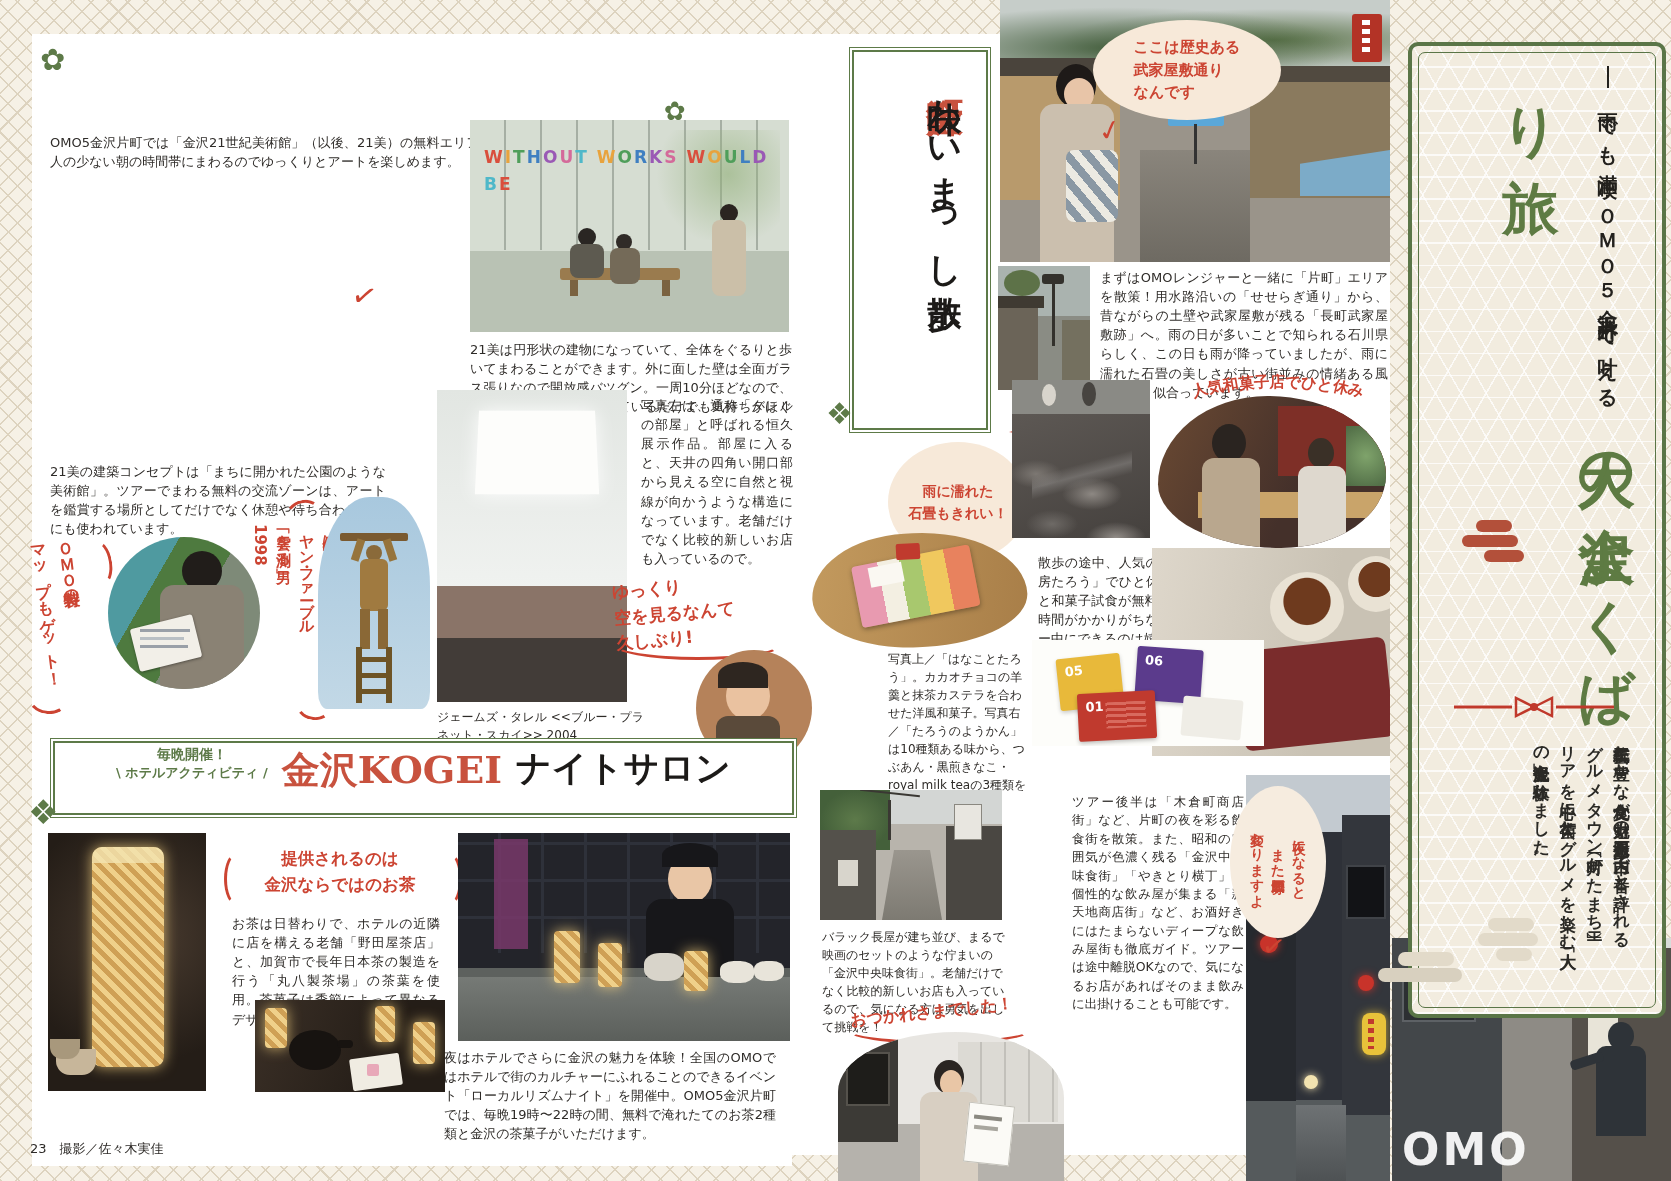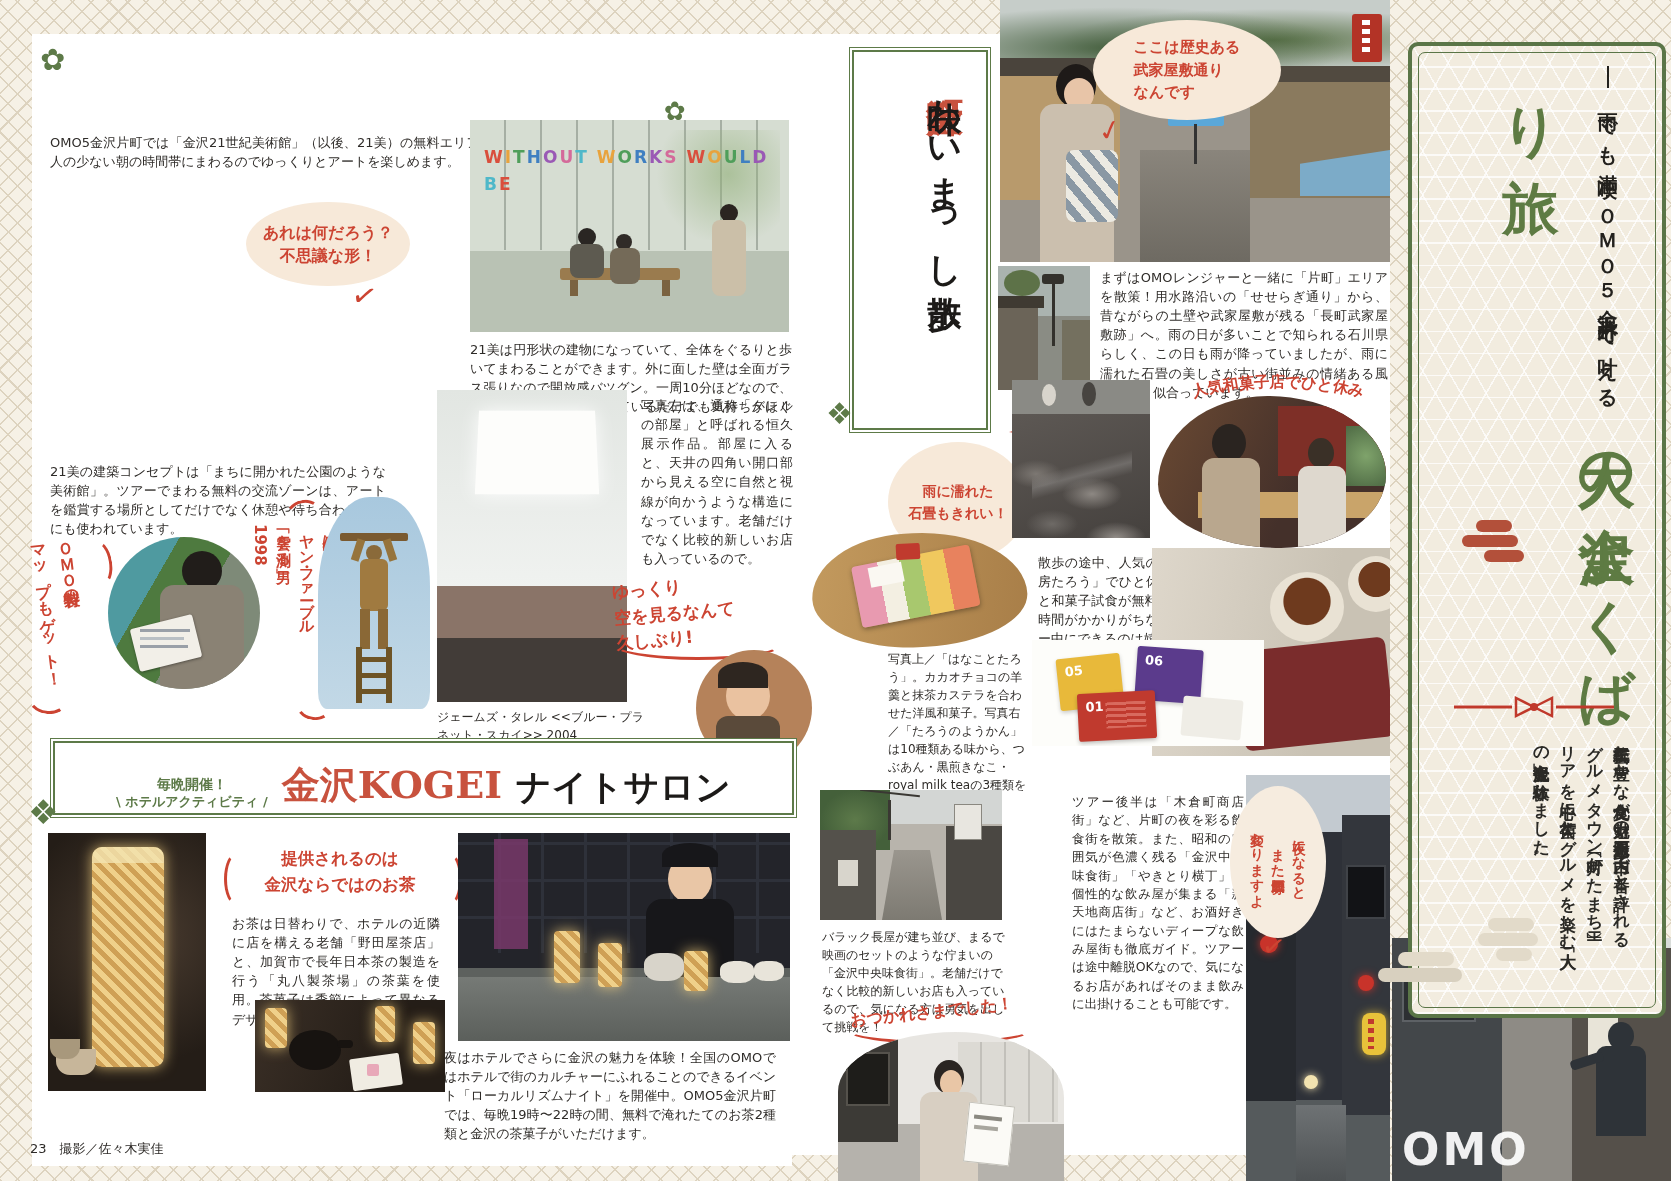--- a/index.html
+++ b/index.html
@@ -43,22 +43,20 @@
 <div id="page">
 
   <div class="panel" style="left:32px;top:34px;width:760px;height:1132px;"></div>
   <div class="panel" style="left:792px;top:34px;width:598px;height:1121px;"></div>
 
   <div class="orn" style="left:40px;top:42px;font-size:30px;">✿</div>
   <div class="orn" style="left:664px;top:96px;font-size:26px;">✿</div>
 
   <div class="abs body-text" style="left:50px;top:133px;width:655px;">OMO5金沢片町では「金沢21世紀美術館」（以後、21美）の無料エリアを巡るツアーを通年開催。開館直後の人の少ない朝の時間帯にまわるのでゆっくりとアートを楽しめます。</div>
 
-  <div class="bubble pre hand" style="left:246px;top:202px;width:164px;height:84px;font-size:16px;line-height:1.45;">あれは何だろう？
-不思議な形！</div>
   <div class="check" style="left:352px;top:278px;font-size:30px;transform:rotate(12deg);">✓</div>
 
   <div class="ph" style="left:470px;top:120px;width:319px;height:212px;background:linear-gradient(#d6ddd2 0 62%,#b9c2b4 62% 100%);">
     <div class="rect" style="left:0;top:0;width:320px;height:130px;background:repeating-linear-gradient(90deg,transparent 0 34px,#9aa398 34px 36px);opacity:.8;"></div>
     <div class="rect" style="left:180px;top:10px;width:130px;height:110px;background:radial-gradient(circle at 60% 40%,#8fae76,transparent 70%);opacity:.6;"></div>
     <div class="rect" style="left:14px;top:24px;width:300px;font-size:17px;font-weight:bold;letter-spacing:2px;line-height:1.6;"><span style="color: rgb(217, 79, 61);">W</span><span style="color: rgb(232, 163, 61);">I</span><span style="color: rgb(79, 158, 90);">T</span><span style="color: rgb(63, 127, 193);">H</span><span style="color: rgb(154, 89, 181);">O</span><span style="color: rgb(212, 106, 154);">U</span><span style="color: rgb(79, 184, 201);">T</span><span style="color: rgb(217, 79, 61);"> </span><span style="color: rgb(232, 163, 61);">W</span><span style="color: rgb(79, 158, 90);">O</span><span style="color: rgb(63, 127, 193);">R</span><span style="color: rgb(154, 89, 181);">K</span><span style="color: rgb(212, 106, 154);">S</span><span style="color: rgb(79, 184, 201);"> </span><span style="color: rgb(217, 79, 61);">W</span><span style="color: rgb(232, 163, 61);">O</span><span style="color: rgb(79, 158, 90);">U</span><span style="color: rgb(63, 127, 193);">L</span><span style="color: rgb(154, 89, 181);">D</span><span style="color: rgb(212, 106, 154);"> </span><span style="color: rgb(79, 184, 201);">B</span><span style="color: rgb(217, 79, 61);">E</span></div>
     <div class="rect" style="left:90px;top:148px;width:120px;height:12px;background:#9a7b4e;border-radius:3px;"></div>
     <div class="rect" style="left:100px;top:160px;width:8px;height:16px;background:#7a6240;"></div>
     <div class="rect" style="left:192px;top:160px;width:8px;height:16px;background:#7a6240;"></div>
     <div class="head" style="left:108px;top:108px;width:18px;height:18px;background:#2a2623;"></div>
@@ -121,27 +119,27 @@
 空を見るなんて
 久しぶり!</div>
   <div class="arcdec" style="left:612px;top:628px;width:165px;height:26px;border-bottom-color:#cc4432;border-bottom-width:3px;"></div>
 
   <div class="ph" style="left:696px;top:650px;width:116px;height:116px;border-radius:50%;background:#b5825a;">
     <div class="head" style="left:30px;top:22px;width:44px;height:48px;background:#eac2a0;"></div>
     <div class="rect" style="left:22px;top:12px;width:50px;height:26px;background:#2e2620;border-radius:50% 50% 0 0;"></div>
     <div class="rect" style="left:20px;top:66px;width:64px;height:50px;background:#5a4a3a;border-radius:12px 12px 0 0;"></div>
   </div>
 
-  <div class="frame abs" style="left:57px;top:745px;width:733px;height:66px;display:flex;align-items:flex-end;justify-content:center;gap:14px;">
+  <div class="frame abs" style="left:57px;top:745px;width:733px;height:66px;display:flex;align-items:flex-start;justify-content:center;gap:14px;">
     <div style="text-align:center;line-height:1.35;">
       <div style="color:#5d7a48;font-size:14px;font-weight:bold;">毎晩開催！</div>
       <div style="color:#5d7a48;font-size:13px;font-weight:bold;"><span>\</span> <span>ホテルアクティビティ</span> <span>/</span></div>
     </div>
     <span class="serif" style="color:#c8523e;font-size:38px;font-weight:bold;">金沢KOGEI</span>
-    <span class="serif" style="color:#1c1a18;font-size:35px;font-weight:bold;margin-top:28px;">ナイトサロン</span>
+    <span class="serif" style="color:#1c1a18;font-size:35px;font-weight:bold;">ナイトサロン</span>
   </div>
   <div class="orn" style="left:28px;top:792px;font-size:34px;">❖</div>
 
   <div class="ph" style="left:48px;top:833px;width:158px;height:258px;background:radial-gradient(circle at 60% 40%,#4a3c30,#241d17 70%);">
     <div class="cand" style="left:44px;top:14px;width:72px;height:220px;border-radius:10px;"></div>
     <div class="rect" style="left:44px;top:14px;width:72px;height:16px;background:#f3e3b0;border-radius:10px 10px 0 0;opacity:.8;"></div>
     <div class="rect" style="left:8px;top:216px;width:40px;height:26px;background:#c7b69a;border-radius:0 0 14px 14px;"></div>
     <div class="rect" style="left:2px;top:206px;width:30px;height:20px;background:#a8987c;border-radius:0 0 12px 12px;"></div>
   </div>
 

